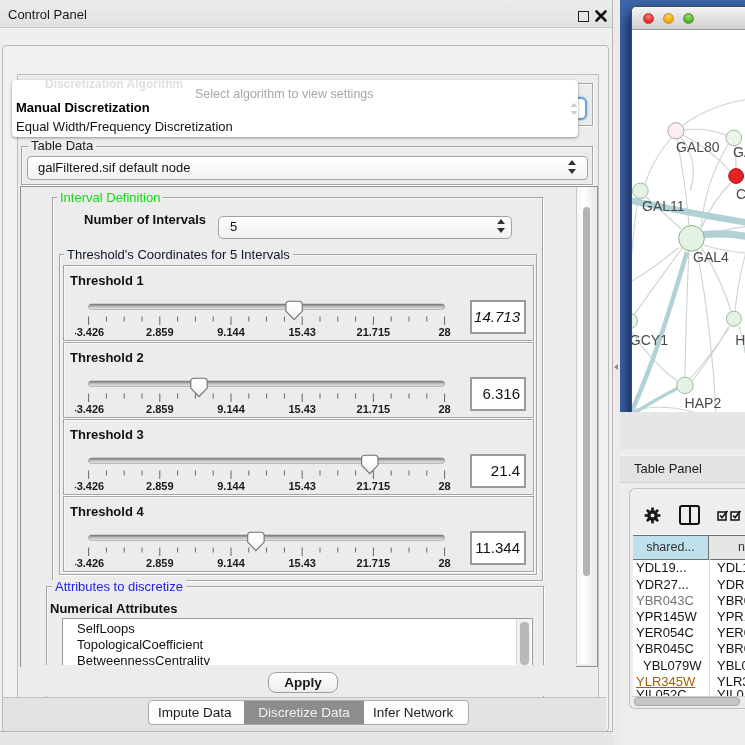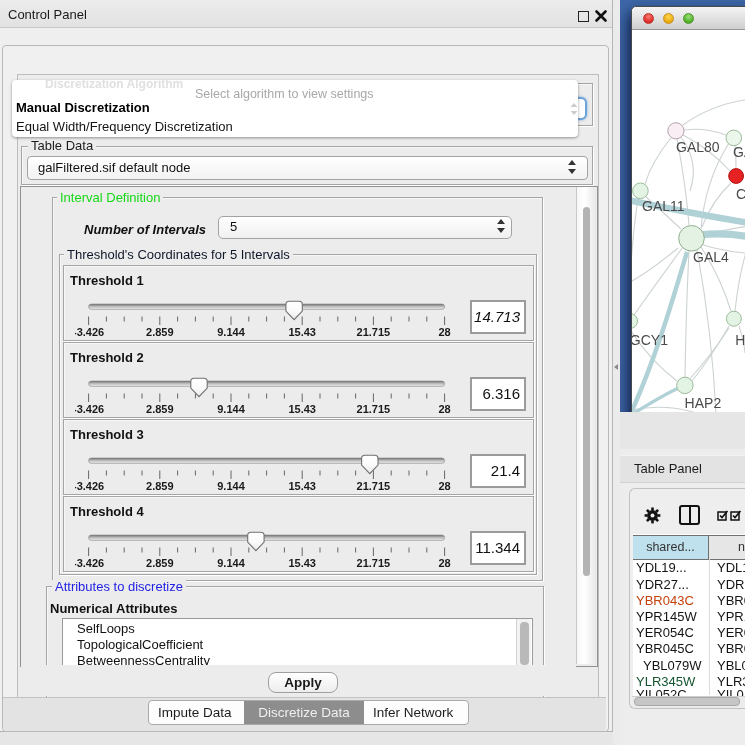--- a/index.html
+++ b/index.html
@@ -26,21 +26,21 @@
 <div class="abs" style="left:38px;top:160px;font-size:13px;color:#111;">galFiltered.sif default node</div>
 <svg class="abs" style="left:566px;top:159px" width="12" height="16" viewBox="0 0 12 16">
       <path d="M6 1 L10 6 L2 6 Z" fill="#333"></path>
       <path d="M6 15 L2 10 L10 10 Z" fill="#333"></path>
     </svg>
 <div class="abs" style="left:20px;top:186px;width:576px;height:479px;border:1px solid #919191;background:#ececec;"></div>
 <div class="abs" style="left:576px;top:187px;width:19px;height:477px;background:linear-gradient(90deg,#f6f6f6,#ffffff 40%,#e8e8e8);border-left:1px solid #c9c9c9;"></div>
 <div class="abs" style="left:583px;top:207px;width:7px;height:369px;background:#b3b3b3;border-radius:4px;"></div>
 <div class="abs etch" style="left:52px;top:197px;width:489px;height:382px;"></div>
 <div class="gtitle" style="left:57px;top:191px;color:#16d916;">Interval Definition</div>
-<div class="abs" style="left:84px;top:222px;font-size:13px;font-weight:bold;color:#111;font-style:italic;">Number of Intervals</div>
+<div class="abs" style="left:84px;top:212px;font-size:13px;font-weight:bold;color:#111;">Number of Intervals</div>
 <div class="abs" style="left:218px;top:216px;width:292px;height:21px;background:linear-gradient(#ffffff,#f0f0f0);border:1px solid #a3a3a3;border-radius:5px;"></div>
 <div class="abs" style="left:230px;top:219px;font-size:13px;color:#111;">5</div>
 <svg class="abs" style="left:495px;top:218px" width="12" height="16" viewBox="0 0 12 16">
       <path d="M6 1 L10 6 L2 6 Z" fill="#333"></path>
       <path d="M6 15 L2 10 L10 10 Z" fill="#333"></path>
     </svg>
 <div class="abs etch" style="left:59px;top:254px;width:476px;height:319px;"></div>
 <div class="gtitle" style="left:64px;top:248px;color:#0f172a;">Threshold's Coordinates for 5 Intervals</div>
 <div class="abs etch" style="left:63px;top:264.6px;width:469px;height:74px;background:#ececec;"></div>
 <div class="abs" style="left:70px;top:273.1px;font-size:13px;font-weight:bold;color:#111;">Threshold 1</div>
@@ -356,29 +356,29 @@
       <rect x="1" y="2" width="8" height="8" fill="none" stroke="#111" stroke-width="1.5"></rect>
       <path d="M3 5.5 L5 7.5 L10.5 1" fill="none" stroke="#111" stroke-width="1.6"></path>
     </svg>
 <div class="abs" style="left:3px;top:45px;width:113px;height:161.5px;background:#fff;"></div>
 <div class="abs" style="left:3px;top:46px;width:75px;height:23px;background:#bfe0ed;border:1px solid #707070;border-width:1px 1px 1px 0;font-size:12.5px;color:#333;text-align:center;line-height:23px;">shared...</div>
 <div class="abs" style="left:79px;top:46px;width:40px;height:23px;background:#e6e6e6;border-top:1px solid #707070;border-bottom:1px solid #707070;font-size:12.5px;color:#333;line-height:22px;padding-left:29px;">n...</div>
 <div class="abs" style="left:6px;top:71.2px;font-size:13px;color:#141414;white-space:nowrap;">YDL19...</div>
 <div class="abs" style="left:87px;top:71.2px;font-size:13px;color:#141414;white-space:nowrap;">YDL1</div>
 <div class="abs" style="left:6px;top:87.5px;font-size:13px;color:#141414;white-space:nowrap;">YDR27...</div>
 <div class="abs" style="left:87px;top:87.5px;font-size:13px;color:#141414;white-space:nowrap;">YDR2</div>
-<div class="abs" style="left:6px;top:103.7px;font-size:13px;color:#c2410c;white-space:nowrap;">YBR043C</div>
+<div class="abs" style="left:6px;top:103.7px;font-size:13px;color:#737373;white-space:nowrap;">YBR043C</div>
 <div class="abs" style="left:87px;top:103.7px;font-size:13px;color:#141414;white-space:nowrap;">YBR0</div>
 <div class="abs" style="left:6px;top:120.0px;font-size:13px;color:#141414;white-space:nowrap;">YPR145W</div>
 <div class="abs" style="left:87px;top:120.0px;font-size:13px;color:#141414;white-space:nowrap;">YPR1</div>
 <div class="abs" style="left:6px;top:136.2px;font-size:13px;color:#141414;white-space:nowrap;">YER054C</div>
 <div class="abs" style="left:87px;top:136.2px;font-size:13px;color:#141414;white-space:nowrap;">YER0</div>
 <div class="abs" style="left:6px;top:152.4px;font-size:13px;color:#141414;white-space:nowrap;">YBR045C</div>
 <div class="abs" style="left:87px;top:152.4px;font-size:13px;color:#141414;white-space:nowrap;">YBR0</div>
 <div class="abs" style="left:6px;top:168.7px;font-size:13px;color:#141414;white-space:nowrap;margin-left:7px;">YBL079W</div>
 <div class="abs" style="left:87px;top:168.7px;font-size:13px;color:#141414;white-space:nowrap;">YBL0</div>
-<div class="abs" style="left:6px;top:184.9px;font-size:13px;color:#14532d;white-space:nowrap;">YLR345W</div>
+<div class="abs" style="left:6px;top:184.9px;font-size:13px;color:#a16207;white-space:nowrap;text-decoration:underline;">YLR345W</div>
 <div class="abs" style="left:87px;top:184.9px;font-size:13px;color:#141414;white-space:nowrap;">YLR3</div>
 <div class="abs" style="left:78.5px;top:70px;width:1px;height:136px;background:#dcdcdc;"></div>
 <div class="abs" style="left:6px;top:198px;font-size:13px;color:#141414;">YIL052C</div>
 <div class="abs" style="left:87px;top:198px;font-size:13px;color:#141414;">YIL0</div>
 <div class="abs" style="left:2px;top:206.5px;width:114px;height:11px;background:#ebebeb;border-top:1px solid #cfcfcf;"></div>
 <div class="abs" style="left:4px;top:208px;width:104px;height:7px;background:#c6c6c6;border:1px solid #a8a8a8;border-radius:4px;"></div>
 </div>
 </body></html>

